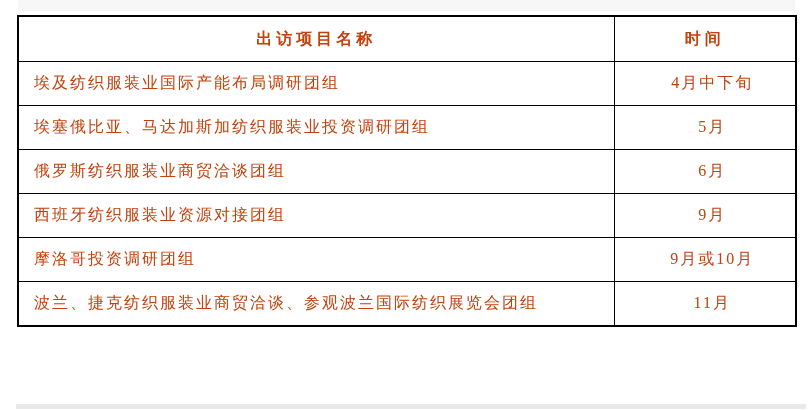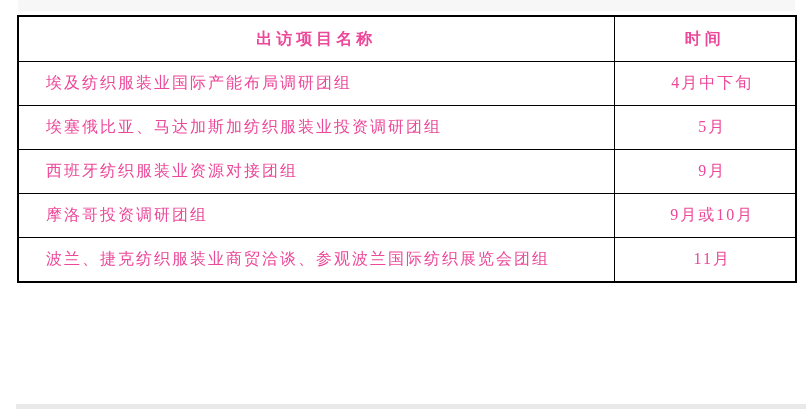--- a/index.html
+++ b/index.html
@@ -35,42 +35,42 @@
     left: 17px;
     top: 15px;
     width: 778px;
     table-layout: fixed;
     border-collapse: collapse;
     border: 2px solid #000000;
   }
   .visit-table th,
   .visit-table td {
     border: 1px solid #000000;
-    color: #ec4899;
+    color: #c2410c;
     font-size: 16px;
     vertical-align: middle;
     overflow: hidden;
     white-space: nowrap;
   }
   .visit-table col.col-name  { width: 596px; }
   .visit-table col.col-time  { width: 182px; }
   .visit-table th {
     height: 42px;
     font-weight: bold;
     text-align: center;
     letter-spacing: 4px;
   }
   .visit-table td {
     height: 41px;
     font-weight: normal;
     letter-spacing: 2px;
   }
   .visit-table td.name-cell {
     text-align: left;
-    padding-left: 27px;
+    padding-left: 15px;
   }
   .visit-table td.time-cell {
     text-align: center;
     padding-left: 16px;
   }
 </style>
 </head>
 <body>
 
 <div class="band-top"></div>
@@ -89,20 +89,24 @@
   <tbody>
     <tr>
       <td class="name-cell">埃及纺织服装业国际产能布局调研团组</td>
       <td class="time-cell">4月中下旬</td>
     </tr>
     <tr>
       <td class="name-cell">埃塞俄比亚、马达加斯加纺织服装业投资调研团组</td>
       <td class="time-cell">5月</td>
     </tr>
     <tr>
+      <td class="name-cell">俄罗斯纺织服装业商贸洽谈团组</td>
+      <td class="time-cell">6月</td>
+    </tr>
+    <tr>
       <td class="name-cell">西班牙纺织服装业资源对接团组</td>
       <td class="time-cell">9月</td>
     </tr>
     <tr>
       <td class="name-cell">摩洛哥投资调研团组</td>
       <td class="time-cell">9月或10月</td>
     </tr>
     <tr>
       <td class="name-cell">波兰、捷克纺织服装业商贸洽谈、参观波兰国际纺织展览会团组</td>
       <td class="time-cell">11月</td>

